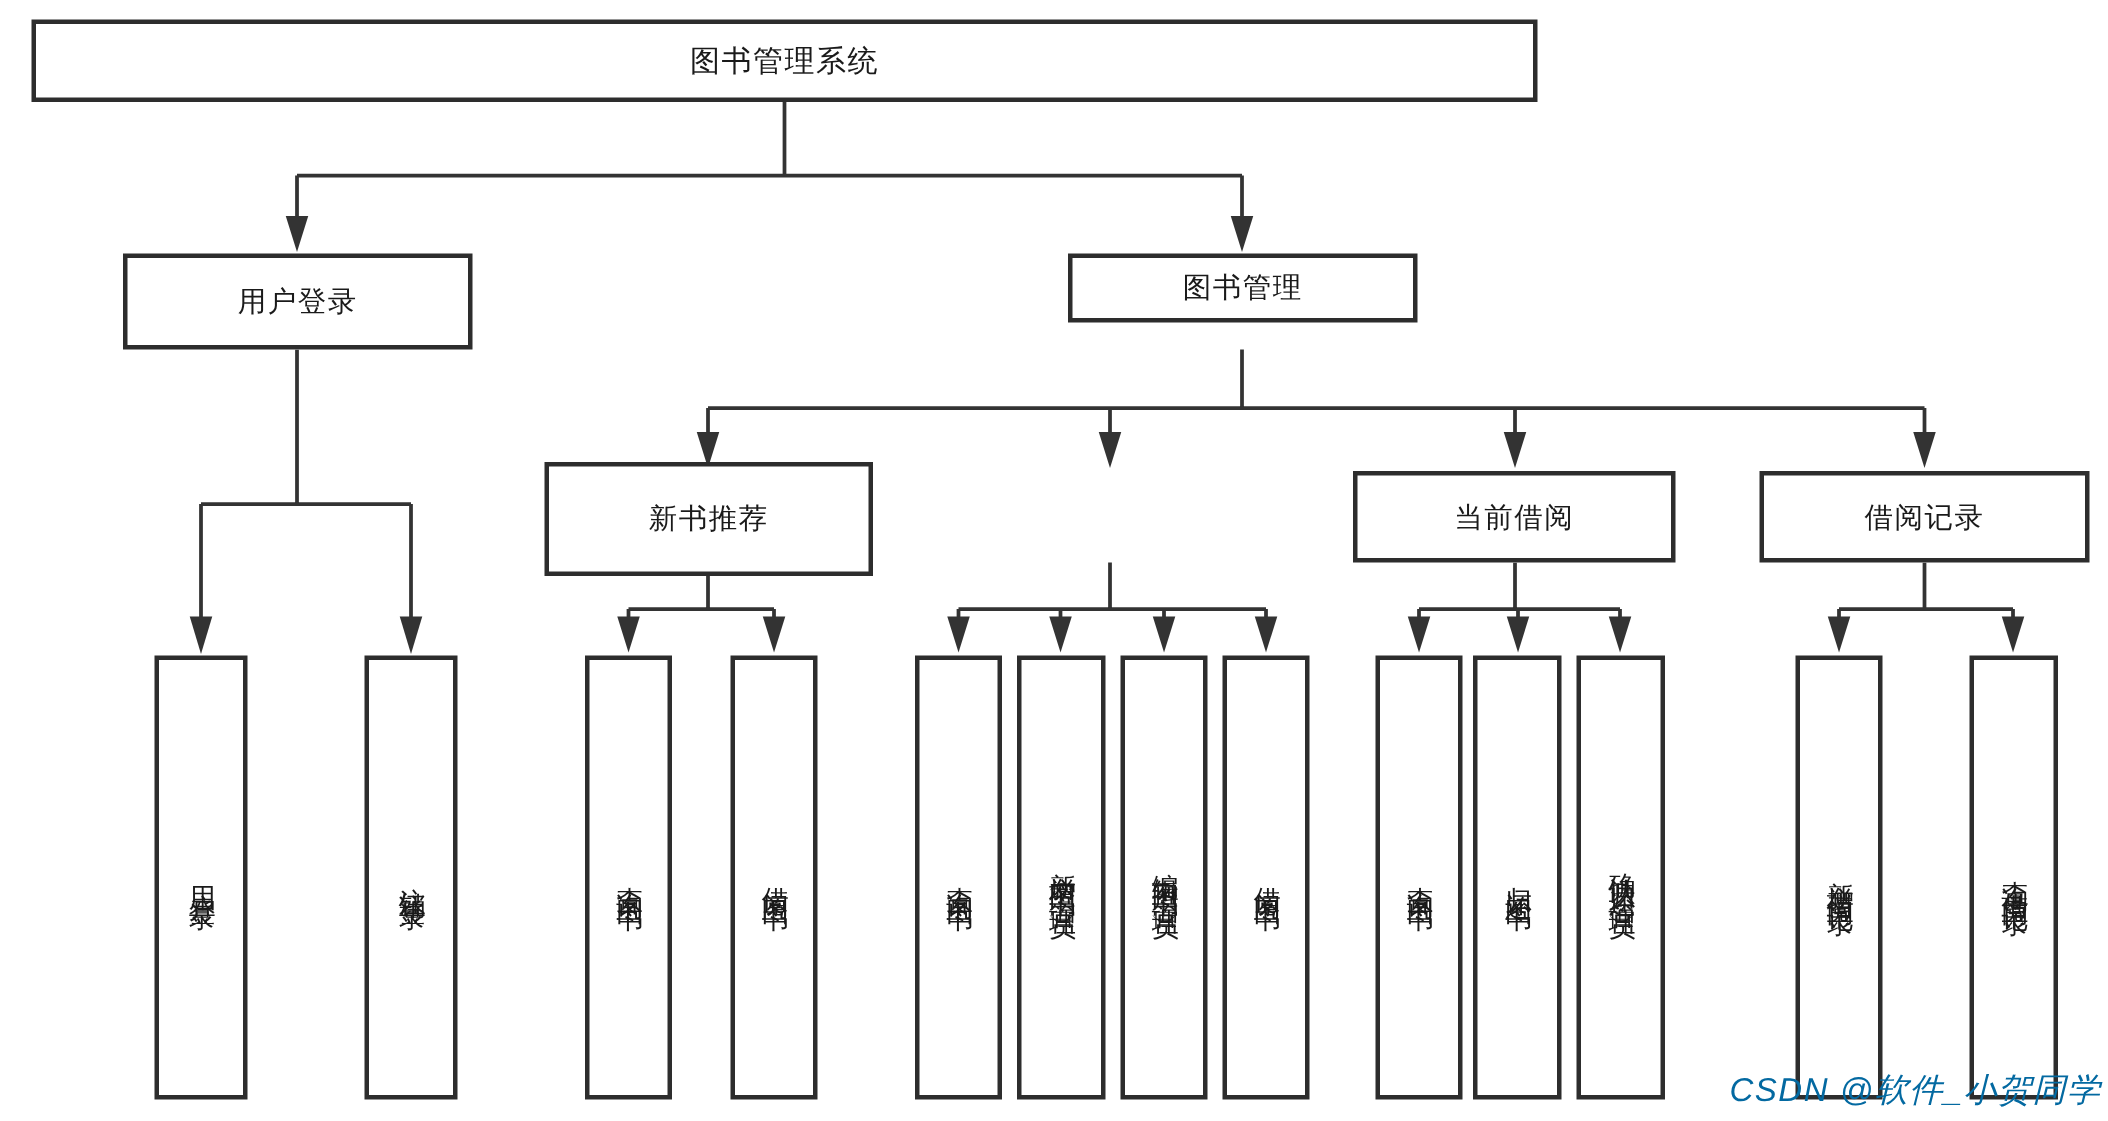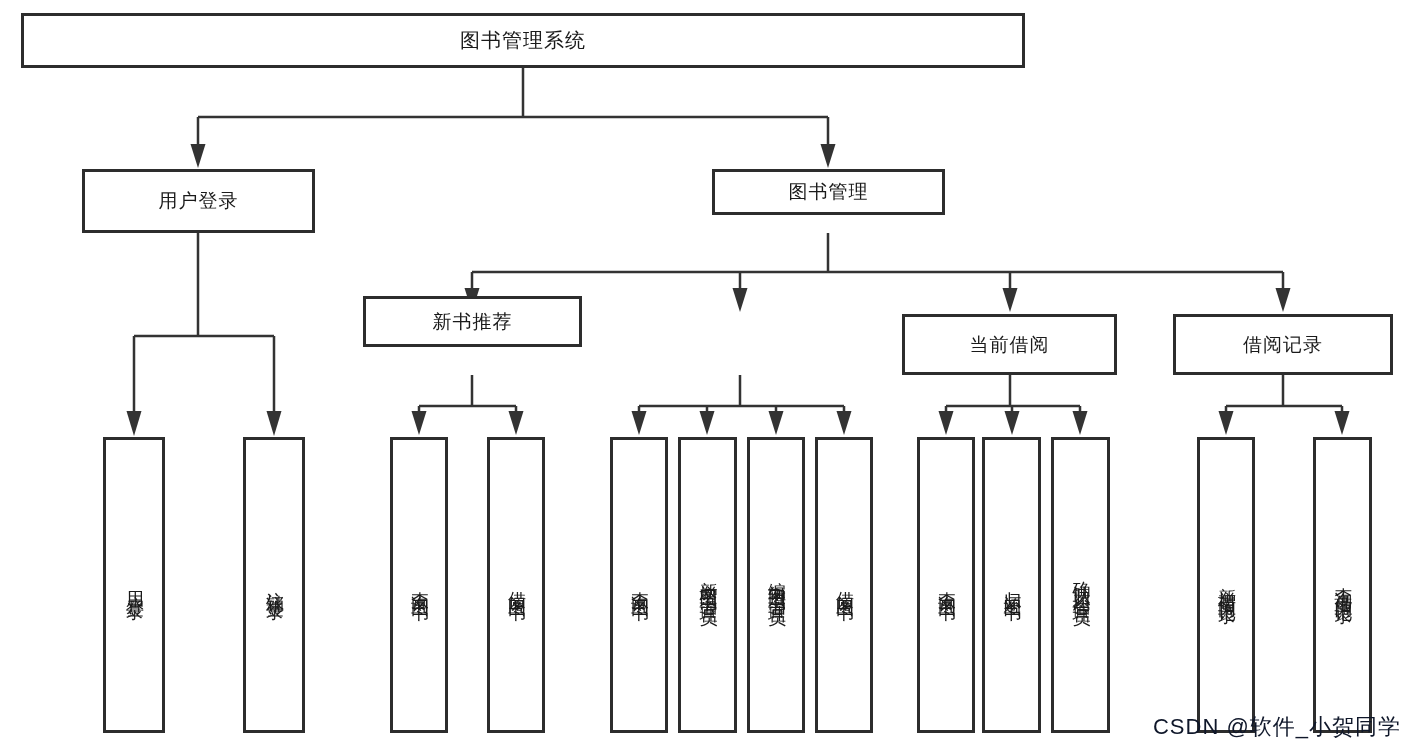--- a/index.html
+++ b/index.html
@@ -27,24 +27,25 @@
     text-orientation:mixed;
     font-size:18px;
     letter-spacing:4px;
     line-height:1.1;
     white-space:nowrap;
   }
   #watermark{
     position:absolute;
     right:4px;top:712px;
     font-size:22px;
-    color:#0f172a;
+    color:#0369a1;
     letter-spacing:1px;
     z-index:5;
     white-space:nowrap;
+    font-style:italic;
   }
 </style>
 </head>
 <body>
 
 <div id="canvas">
 
   <svg id="wires" viewBox="0 0 1405 747" xmlns="http://www.w3.org/2000/svg">
     <g stroke="#333333" stroke-width="2.5" fill="none">
 
@@ -89,21 +90,21 @@
     <span>图书管理系统</span>
   </div>
 
   <div class="node h" style="left:82px;top:169px;width:233px;height:64px">
     <span>用户登录</span>
   </div>
   <div class="node h" style="left:712px;top:169px;width:233px;height:46px">
     <span>图书管理</span>
   </div>
 
-  <div class="node h" style="left:363px;top:296px;width:219px;height:51px">
+  <div class="node h" style="left:363px;top:308px;width:219px;height:76px">
     <span>新书推荐</span>
   </div>
   <div class="node h" style="left:902px;top:314px;width:215px;height:61px">
     <span>当前借阅</span>
   </div>
   <div class="node h" style="left:1173px;top:314px;width:220px;height:61px">
     <span>借阅记录</span>
   </div>
 
   <div class="node v" style="left:103px;top:437px;width:62px;height:296px">

